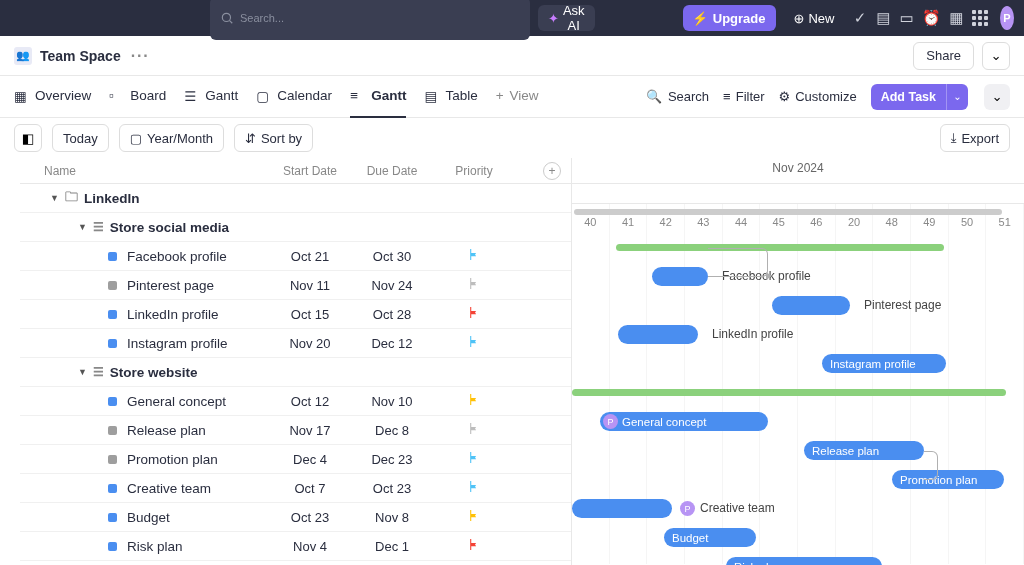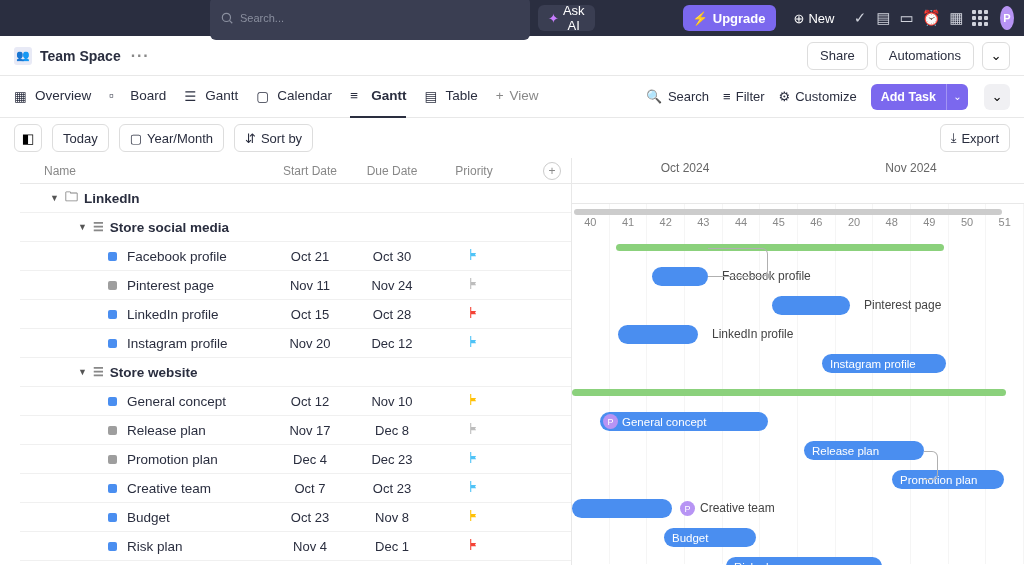--- a/index.html
+++ b/index.html
@@ -131,21 +131,20 @@
   </button>
   <div class="avatar">P</div>
 </div>
 
 <div class="header">
   <span class="space-icon">👥</span>
   <span class="space-title">Team Space</span>
   <span class="dots">···</span>
   <div class="header-right">
     <button class="share-btn">Share</button>
-    <button class="auto-btn">Automations</button>
     <button class="chev-btn">⌄</button>
   </div>
 </div>
 
 <div class="views-bar">
   <div class="view-tab">
       <span class="vicon">▦</span>
       <span>Overview</span>
     </div>
   <div class="view-tab">
@@ -359,21 +358,20 @@
       <div class="date-cell">Dec 1</div>
       <div class="flag"><svg viewBox="0 0 24 24" fill="#f44336">
               <path d="M4 2v20h2v-7h9l-2-3 2-3H6V2H4z"></path>
             </svg></div>
     </div>
       </div>
   </div>
 
   <div class="right-pane">
     <div class="tl-head" id="tl-months">
-        <div class="tl-month">Oct 2024</div>
         <div class="tl-month">Nov 2024</div>
       </div>
     <div class="tl-weeks" id="tl-weeks">
         <div class="tl-week">40</div>
         <div class="tl-week">41</div>
         <div class="tl-week">42</div>
         <div class="tl-week">43</div>
         <div class="tl-week">44</div>
         <div class="tl-week">45</div>
         <div class="tl-week">46</div>

